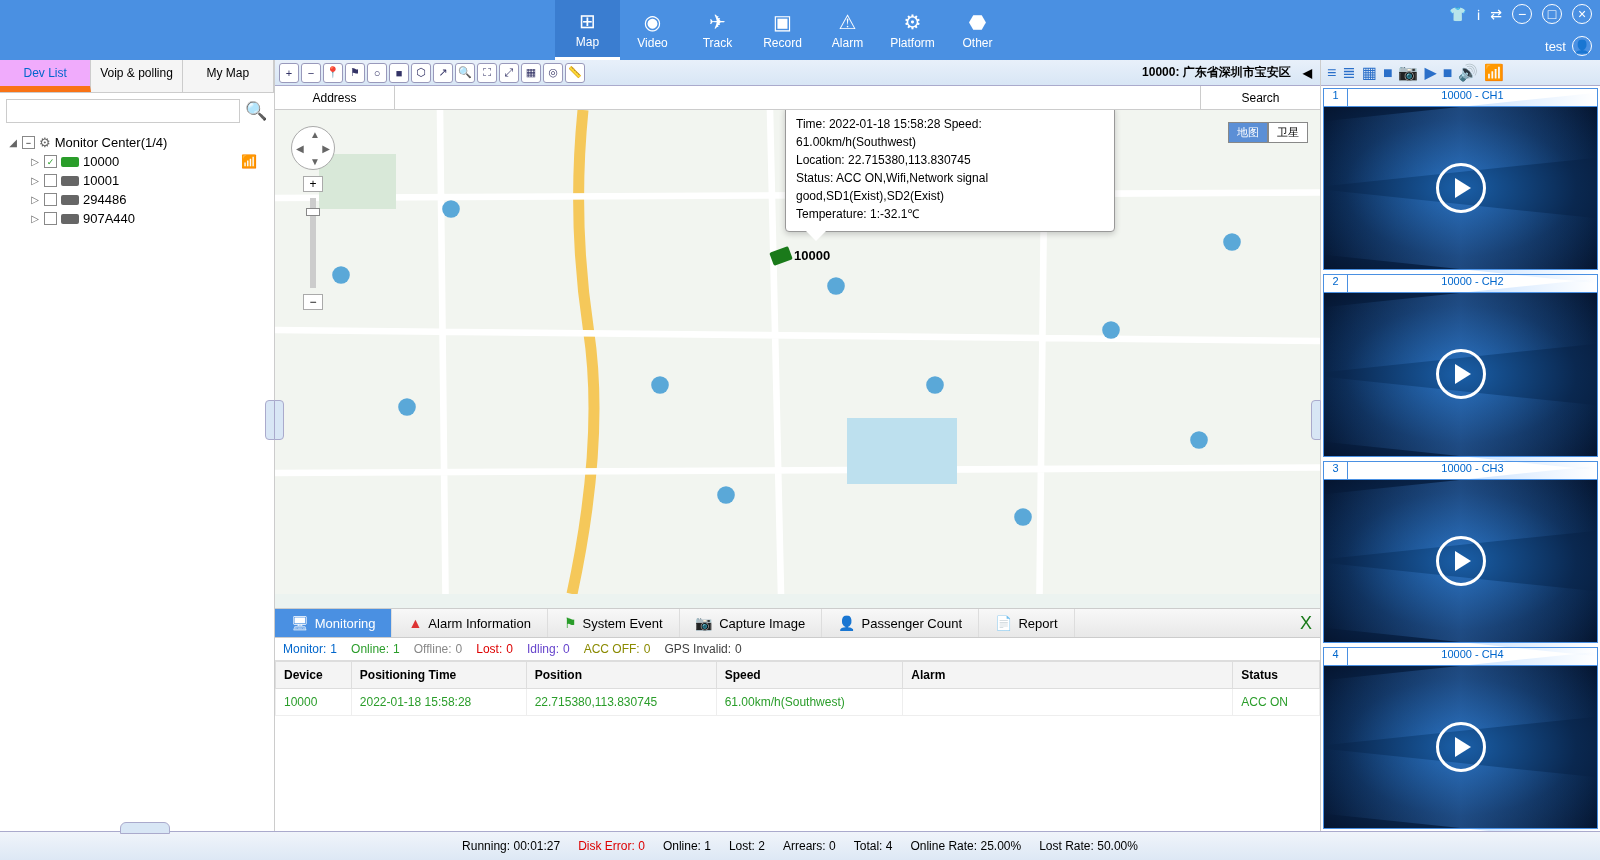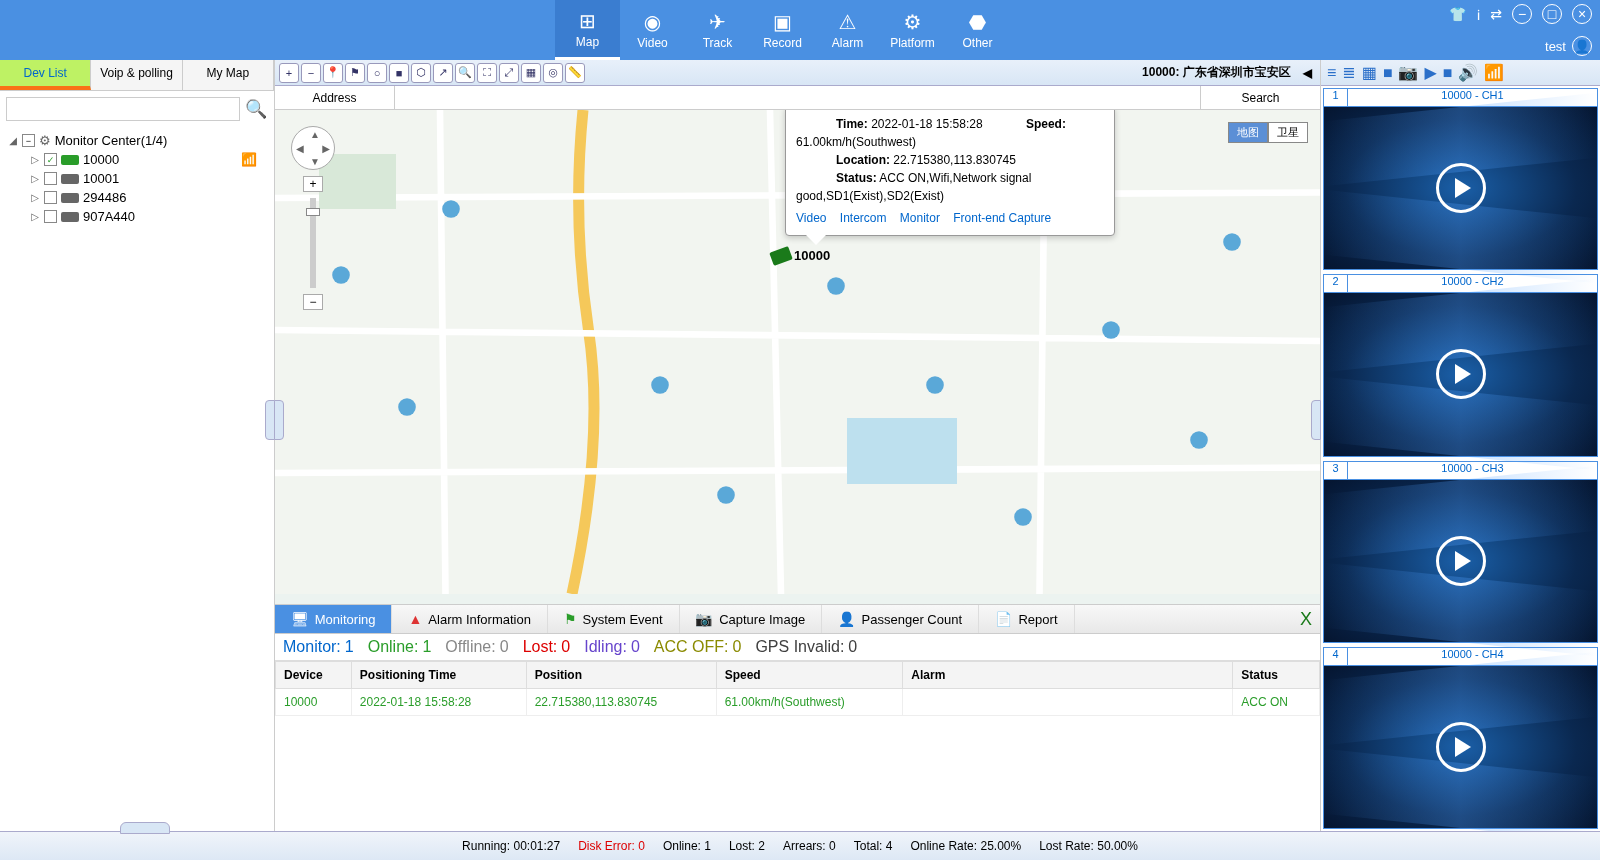--- a/index.html
+++ b/index.html
@@ -18,21 +18,21 @@
 .userrow { position: absolute; right: 8px; bottom: 4px; display: flex; align-items: center; gap: 6px; color: #fff; font-size: 13px; }
 .avatar { width: 20px; height: 20px; border: 1.5px solid #fff; border-radius: 50%; display: flex; align-items: center; justify-content: center; }
 
 
 .main { display: flex; height: 771px; }
 
 
 .left { width: 275px; border-right: 1px solid #ccc; display: flex; flex-direction: column; }
 .lefttabs { display: flex; border-bottom: 1px solid #ccc; background: #f5f5f5; }
 .lefttab { flex: 1; padding: 6px 4px; text-align: center; cursor: pointer; border-right: 1px solid #ccc; font-size: 12px; }
-.lefttab.active { background: #bef264; color: #0066cc; border-bottom: 4px solid #f97316; }
+.lefttab.active { background: #f0abfc; color: #0066cc; border-bottom: 6px solid #f97316; }
 .searchrow { padding: 6px; display: flex; gap: 6px; align-items: center; }
 .searchrow input { flex: 1; height: 24px; border: 1px solid #ccc; padding: 0 6px; }
 .searchrow .mag { font-size: 18px; cursor: pointer; color: #555; }
 .tree { padding: 4px 8px; font-size: 13px; }
 .treenode { display: flex; align-items: center; gap: 4px; padding: 2px 0; }
 .treenode .expander { width: 10px; text-align: center; color: #666; cursor: pointer; font-size: 10px; }
 .treenode .chk { width: 13px; height: 13px; border: 1px solid #888; cursor: pointer; display: inline-flex; align-items: center; justify-content: center; font-size: 9px; }
 .treenode .devicon { width: 18px; height: 10px; background: #666; border-radius: 2px; display: inline-block; }
 .treenode .devicon.online { background: #2a9d2a; }
 .treenode.child { padding-left: 22px; }
@@ -60,36 +60,36 @@
 .maptype span { padding: 2px 8px; background: #fff; border: 1px solid #888; cursor: pointer; font-size: 11px; }
 .maptype span.active { background: #5b8fd6; color: #fff; }
 .mapcredit { position: absolute; left: 6px; bottom: 4px; font-size: 11px; color: #444; background: rgba(255,255,255,0.8); padding: 2px; }
 .mapcredit .logo { color: #d00; font-weight: bold; }
 .mapcredit .scale { display: inline-block; margin-left: 60px; border-bottom: 2px solid #333; border-left: 2px solid #333; border-right: 2px solid #333; padding: 0 20px; height: 8px; line-height: 4px; vertical-align: middle; }
 .vehiclemarker { position: absolute; left: 496px; top: 138px; display: flex; align-items: center; gap: 3px; }
 .vehiclemarker .car { width: 20px; height: 14px; background: #1a7a1a; border-radius: 2px; transform: rotate(-20deg); }
 .vehiclemarker .lbl { font-weight: bold; font-size: 13px; }
 .infowin { position: absolute; left: 510px; top: -4px; width: 330px; background: #fff; border: 1px solid #999; border-radius: 4px; padding: 8px 10px; font-size: 12px; line-height: 1.5; box-shadow: 0 2px 6px rgba(0,0,0,.2); }
 .infowin::after { content: ''; position: absolute; bottom: -10px; left: 20px; border: 10px solid transparent; border-top-color: #fff; border-bottom: none; }
-.infowin .k { font-weight: bold; margin-left: 40px; }
+.infowin .k { font-weight: normal; }
 .infowin .links { margin-top: 4px; }
 .infowin .links a { color: #0066cc; text-decoration: none; margin-right: 10px; cursor: pointer; }
 
 .bottomtabs { height: 30px; background: linear-gradient(#f8f8f8,#e8e8e8); border-top: 1px solid #ccc; border-bottom: 1px solid #ccc; display: flex; align-items: center; }
 .btab { padding: 0 16px; height: 100%; display: flex; align-items: center; gap: 6px; cursor: pointer; font-size: 13px; border-right: 1px solid #ddd; }
 .btab.active { background: #4a90e2; color: #fff; }
 .btab .i { font-size: 14px; }
 .btab.alarm .i { color: #d33; }
 .btab.sys .i { color: #2a9d2a; }
 .btab.cap .i { color: #e8a; }
 .btab.pass .i { color: #2a9d2a; }
 .btab.rep .i { color: #e90; }
 .export { margin-left: auto; margin-right: 8px; color: #1a7a1a; font-size: 18px; cursor: pointer; }
 
-.statsrow { padding: 4px 8px; font-size: 16px; display: flex; gap: 14px; border-bottom: 1px solid #ddd; }
+.statsrow { padding: 4px 8px; font-size: 12px; display: flex; gap: 14px; border-bottom: 1px solid #ddd; }
 .statsrow span b { font-weight: normal; margin-left: 4px; }
 .c-blue { color: #0066cc; }
 .c-green { color: #2a9d2a; }
 .c-gray { color: #888; }
 .c-red { color: #d00; }
 .c-purple { color: #64c; }
 .c-olive { color: #8a8a00; }
 .c-mag { color: #404040; }
 
 .grid { flex: 0 0 170px; overflow: auto; }
@@ -283,26 +283,21 @@
         <span>卫星</span>
       </div>
       <div class="vehiclemarker">
         <span class="car"></span>
         <span class="lbl">10000</span>
       </div>
       <div class="infowin">
         <div><span class="k">Time:</span> <span>2022-01-18 15:58:28</span> <span class="k">Speed:</span> <span>61.00km/h(Southwest)</span></div>
         <div><span class="k">Location:</span> <span>22.715380,113.830745</span></div>
         <div><span class="k">Status:</span> <span>ACC ON,Wifi,Network signal good,SD1(Exist),SD2(Exist)</span></div>
-        <div class="links">
-          <a>Video</a>
-          <a>Intercom</a>
-          <a>Monitor</a>
-          <a>Front-end Capture</a>
-        </div>
+        <div><span class="k">Temperature:</span> <span>1:-32.1℃</span></div>
       </div>
     </div>
 
     <div class="bottomtabs">
       <div class="btab active">
           <span class="i">🖥</span>
           <span>Monitoring</span>
         </div>
       <div class="btab alarm">
           <span class="i">▲</span>

